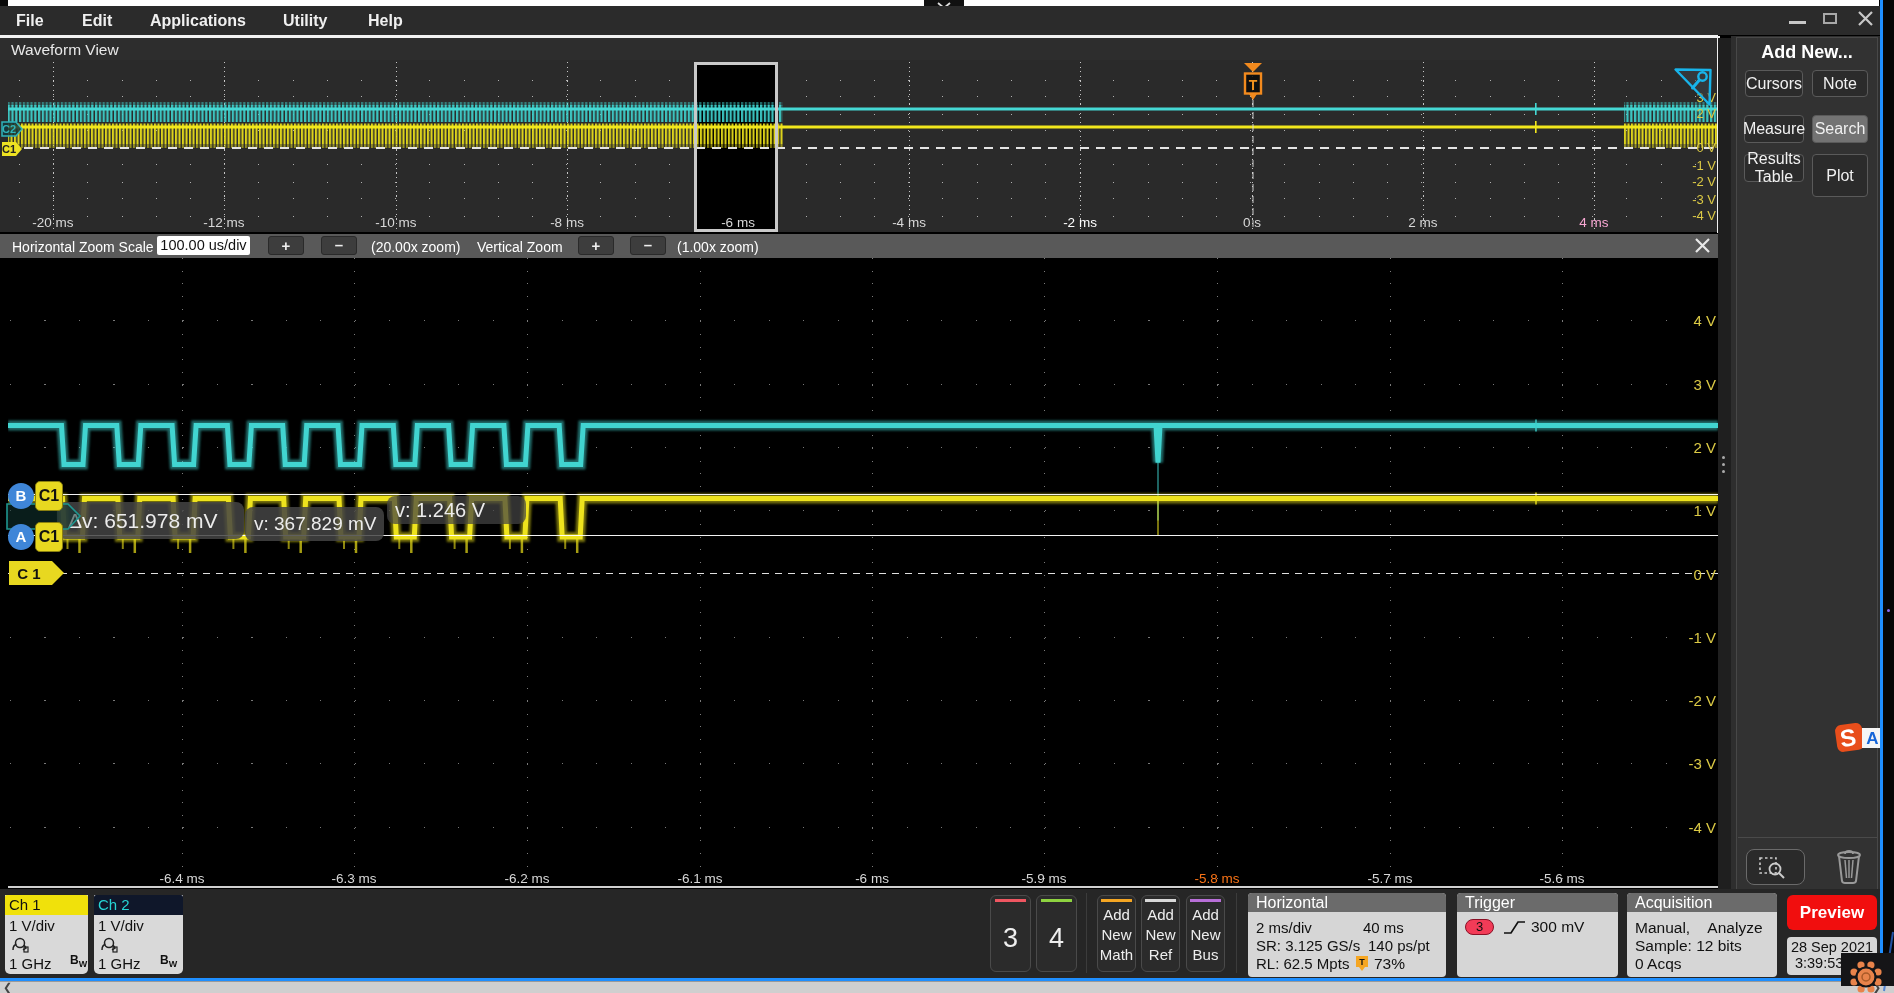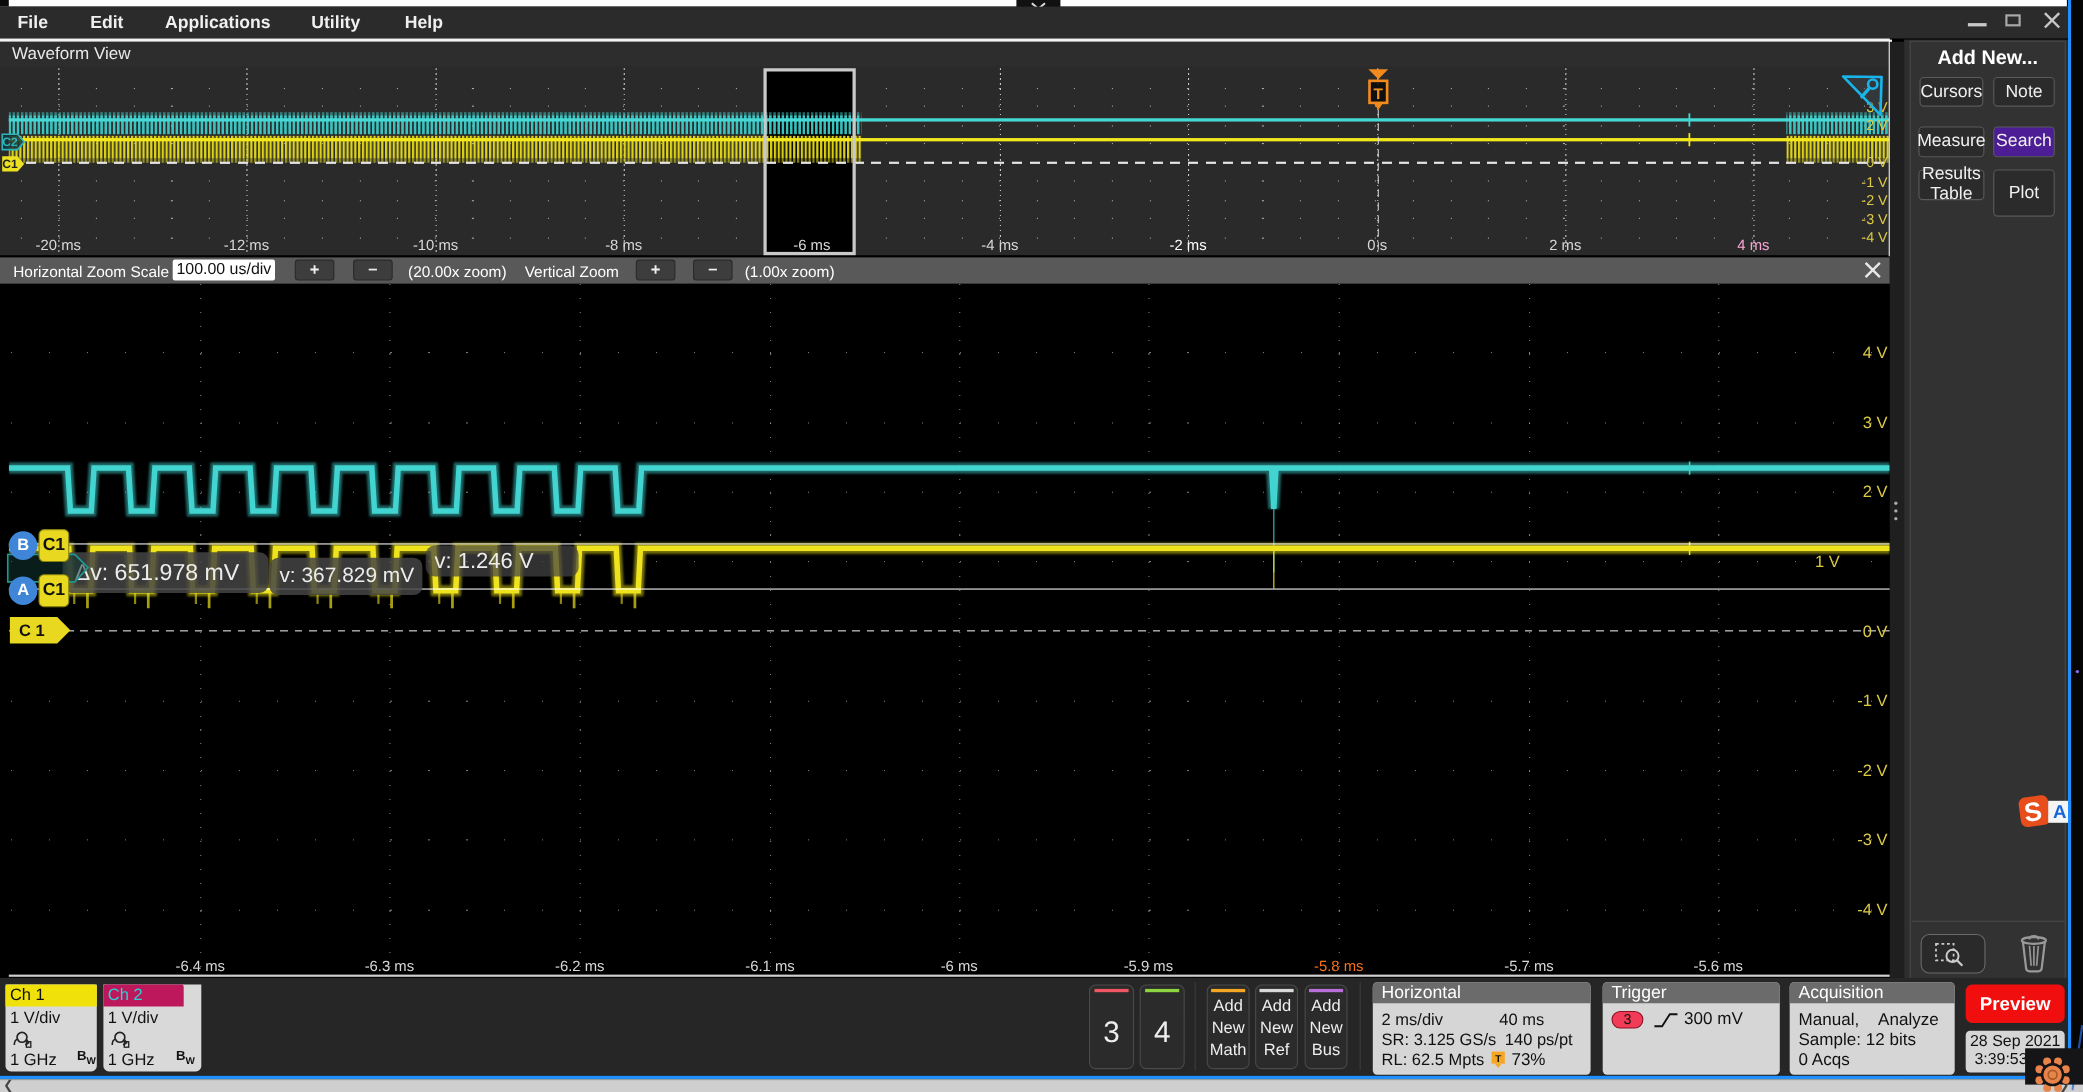--- a/index.html
+++ b/index.html
@@ -208,21 +208,21 @@
 <div class="abs" style="left:35px;top:481px;width:28px;height:30px;background:#e8d820;border:1.5px solid #8a8010;border-radius:5px;color:#111;font-size:16px;font-weight:bold;text-align:center;line-height:27px">C1</div>
 <div class="abs" style="left:8px;top:524px;width:26px;height:26px;background:#3f86d8;border-radius:50%;color:#fff;font-size:15px;font-weight:bold;text-align:center;line-height:26px">A</div>
 <div class="abs" style="left:35px;top:522px;width:28px;height:30px;background:#e8d820;border:1.5px solid #8a8010;border-radius:5px;color:#111;font-size:16px;font-weight:bold;text-align:center;line-height:27px">C1</div>
 <svg class="abs" style="left:8px;top:560px" width="58" height="26">
     <polygon points="1,1 44,1 56,13 44,25 1,25" fill="#e8d820"></polygon>
     <text x="21" y="18.5" fill="#111" font-size="15" font-weight="bold" text-anchor="middle" font-family="Liberation Sans">C 1</text>
   </svg>
 <div class="abs" style="left:1650px;top:312px;width:66px;height:16px;color:#dcca45;font-size:15px;text-align:right">4 V</div>
 <div class="abs" style="left:1650px;top:376px;width:66px;height:16px;color:#dcca45;font-size:15px;text-align:right">3 V</div>
 <div class="abs" style="left:1650px;top:439px;width:66px;height:16px;color:#dcca45;font-size:15px;text-align:right">2 V</div>
-<div class="abs" style="left:1650px;top:502px;width:66px;height:16px;color:#dcca45;font-size:15px;text-align:left">1 V</div>
+<div class="abs" style="left:1650px;top:502px;width:66px;height:16px;color:#dcca45;font-size:15px;text-align:right">1 V</div>
 <div class="abs" style="left:1650px;top:566px;width:66px;height:16px;color:#dcca45;font-size:15px;text-align:right">0 V</div>
 <div class="abs" style="left:1650px;top:629px;width:66px;height:16px;color:#dcca45;font-size:15px;text-align:right">-1 V</div>
 <div class="abs" style="left:1650px;top:692px;width:66px;height:16px;color:#dcca45;font-size:15px;text-align:right">-2 V</div>
 <div class="abs" style="left:1650px;top:755px;width:66px;height:16px;color:#dcca45;font-size:15px;text-align:right">-3 V</div>
 <div class="abs" style="left:1650px;top:819px;width:66px;height:16px;color:#dcca45;font-size:15px;text-align:right">-4 V</div>
 <div class="abs" style="left:132px;top:871px;width:100px;height:15px;color:#d8d8d8;font-size:13.5px;text-align:center">-6.4 ms</div>
 <div class="abs" style="left:304px;top:871px;width:100px;height:15px;color:#d8d8d8;font-size:13.5px;text-align:center">-6.3 ms</div>
 <div class="abs" style="left:477px;top:871px;width:100px;height:15px;color:#d8d8d8;font-size:13.5px;text-align:center">-6.2 ms</div>
 <div class="abs" style="left:650px;top:871px;width:100px;height:15px;color:#d8d8d8;font-size:13.5px;text-align:center">-6.1 ms</div>
 <div class="abs" style="left:822px;top:871px;width:100px;height:15px;color:#d8d8d8;font-size:13.5px;text-align:center">-6 ms</div>
@@ -234,21 +234,21 @@
 <div class="abs" style="left:1718px;top:38px;width:13px;height:851px;background:#1f1f1f"></div>
 <div class="abs" style="left:1722px;top:456px;width:3px;height:3px;background:#aaa;border-radius:50%"></div>
 <div class="abs" style="left:1722px;top:463px;width:3px;height:3px;background:#aaa;border-radius:50%"></div>
 <div class="abs" style="left:1722px;top:470px;width:3px;height:3px;background:#aaa;border-radius:50%"></div>
 <div class="abs" style="left:1731px;top:36px;width:149px;height:942px;background:#2e2e2e"></div>
 <div class="abs" style="left:1736px;top:37px;width:142px;height:854px;background:#323232;border:1px solid #484848"></div>
 <div class="abs" style="left:1736px;top:42px;width:142px;height:20px;color:#fff;font-size:18px;font-weight:bold;text-align:center">Add New...</div>
 <div class="abs" style="left:1745px;top:70px;width:58px;height:27px;background:#2b2b2b;border:1px solid #5a5a5a;border-radius:4px;color:#f0f0f0;font-size:16px;display:flex;align-items:center;justify-content:center;text-align:center">Cursors</div>
 <div class="abs" style="left:1812px;top:70px;width:56px;height:27px;background:#2b2b2b;border:1px solid #5a5a5a;border-radius:4px;color:#f0f0f0;font-size:16px;display:flex;align-items:center;justify-content:center;text-align:center">Note</div>
 <div class="abs" style="left:1744px;top:115px;width:60px;height:28px;background:#2b2b2b;border:1px solid #5a5a5a;border-radius:4px;color:#f0f0f0;font-size:16px;display:flex;align-items:center;justify-content:center;text-align:center">Measure</div>
-<div class="abs" style="left:1812px;top:115px;width:56px;height:28px;background:#4c1d95;border:1px solid #5a5a5a;border-radius:4px;color:#f0f0f0;font-size:16px;display:flex;align-items:center;justify-content:center;text-align:center">Search</div>
+<div class="abs" style="left:1812px;top:115px;width:56px;height:28px;background:#737373;border:1px solid #5a5a5a;border-radius:4px;color:#f0f0f0;font-size:16px;display:flex;align-items:center;justify-content:center;text-align:center">Search</div>
 <div class="abs" style="left:1744px;top:154px;width:60px;height:28px;background:#2b2b2b;border:1px solid #5a5a5a;border-radius:4px;color:#f0f0f0;font-size:16px;display:flex;align-items:center;justify-content:center;text-align:center">Results<br>Table</div>
 <div class="abs" style="left:1812px;top:154px;width:56px;height:43px;background:#2b2b2b;border:1px solid #5a5a5a;border-radius:4px;color:#f0f0f0;font-size:16px;display:flex;align-items:center;justify-content:center;text-align:center">Plot</div>
 <div class="abs" style="left:1738px;top:837px;width:139px;height:1px;background:#4a4a4a"></div>
 <div class="abs" style="left:1746px;top:849px;width:59px;height:36px;background:#2a2a2a;border:1.5px solid #6a6a6a;border-radius:8px"></div>
 <svg class="abs" style="left:1758px;top:856px" width="34" height="24">
 <rect x="2" y="2" width="16" height="15" fill="none" stroke="#ccc" stroke-width="1.6" stroke-dasharray="2.5 2.5"></rect>
 <circle cx="17" cy="13" r="5.5" fill="none" stroke="#ccc" stroke-width="1.8"></circle>
     <line x1="21" y1="17" x2="26" y2="22" stroke="#ccc" stroke-width="2"></line>
   </svg>
 <svg class="abs" style="left:1833px;top:847px" width="32" height="38">
@@ -270,21 +270,21 @@
 <div class="abs" style="left:5px;top:895px;width:83px;height:20px;background:#f0e10b;border-radius:2px 2px 0 0;color:#111;font-size:15px;line-height:20px;padding-left:4px">Ch 1</div>
 <div class="abs" style="left:9px;top:917px;width:79px;height:16px;color:#111;font-size:15px">1 V/div</div>
 <div class="abs" style="left:9px;top:955px;width:79px;height:17px;color:#111;font-size:15px">1 GHz</div>
 <div class="abs" style="left:70px;top:953px;width:18px;height:18px;color:#111;font-size:12px;font-weight:bold">B<span style="font-size:9px;vertical-align:-3px">W</span></div>
 <svg class="abs" style="left:10px;top:936px" width="22" height="17">
     <circle cx="10" cy="7" r="4.5" fill="none" stroke="#222" stroke-width="1.5"></circle>
     <path d="M3,14 Q3,9 6.5,8.5 M14,9 L16,12 L13,14" fill="none" stroke="#222" stroke-width="1.5"></path>
     <rect x="14" y="11" width="4" height="5" fill="none" stroke="#222" stroke-width="1.2"></rect>
   </svg>
 <div class="abs" style="left:94px;top:895px;width:89px;height:79px;background:#d9d9d9;border-radius:0 0 5px 5px"></div>
-<div class="abs" style="left:94px;top:895px;width:73px;height:20px;background:#be185d;border-radius:2px 2px 0 0;color:#26d4d4;font-size:15px;line-height:20px;padding-left:4px">Ch 2</div>
+<div class="abs" style="left:94px;top:895px;width:89px;height:20px;background:#0f172a;border-radius:2px 2px 0 0;color:#26d4d4;font-size:15px;line-height:20px;padding-left:4px">Ch 2</div>
 <div class="abs" style="left:98px;top:917px;width:79px;height:16px;color:#111;font-size:15px">1 V/div</div>
 <div class="abs" style="left:98px;top:955px;width:79px;height:17px;color:#111;font-size:15px">1 GHz</div>
 <div class="abs" style="left:160px;top:953px;width:18px;height:18px;color:#111;font-size:12px;font-weight:bold">B<span style="font-size:9px;vertical-align:-3px">W</span></div>
 <svg class="abs" style="left:99px;top:936px" width="22" height="17">
     <circle cx="10" cy="7" r="4.5" fill="none" stroke="#222" stroke-width="1.5"></circle>
     <path d="M3,14 Q3,9 6.5,8.5 M14,9 L16,12 L13,14" fill="none" stroke="#222" stroke-width="1.5"></path>
     <rect x="14" y="11" width="4" height="5" fill="none" stroke="#222" stroke-width="1.2"></rect>
   </svg>
 <div class="abs" style="left:990px;top:895px;width:41px;height:77px;background:#2b2b2b;border:1px solid #4a4a4a;border-radius:6px"></div>
 <div class="abs" style="left:995px;top:899px;width:31px;height:3px;background:#ef5661"></div>

